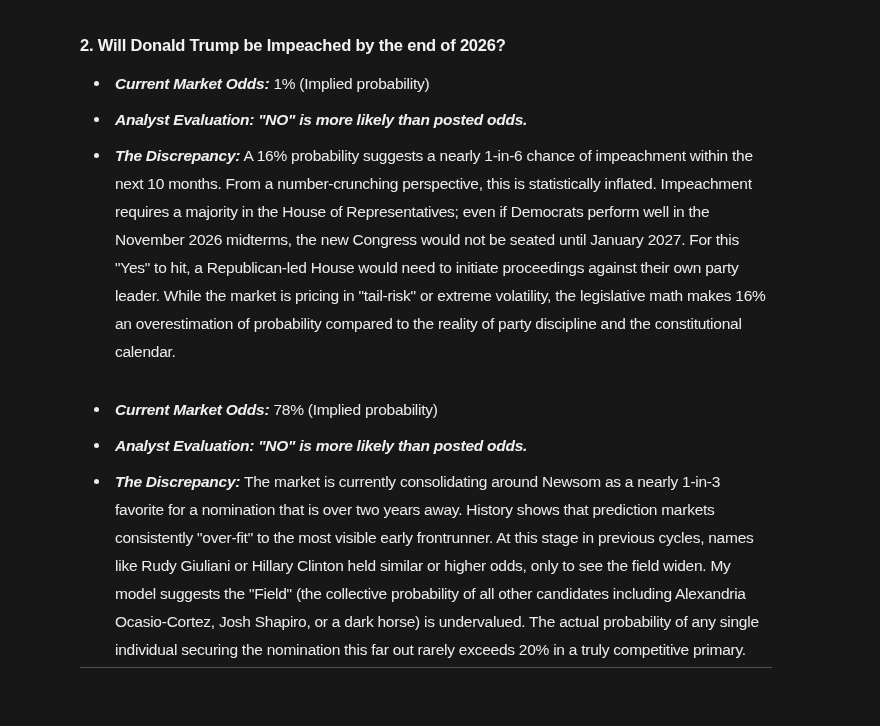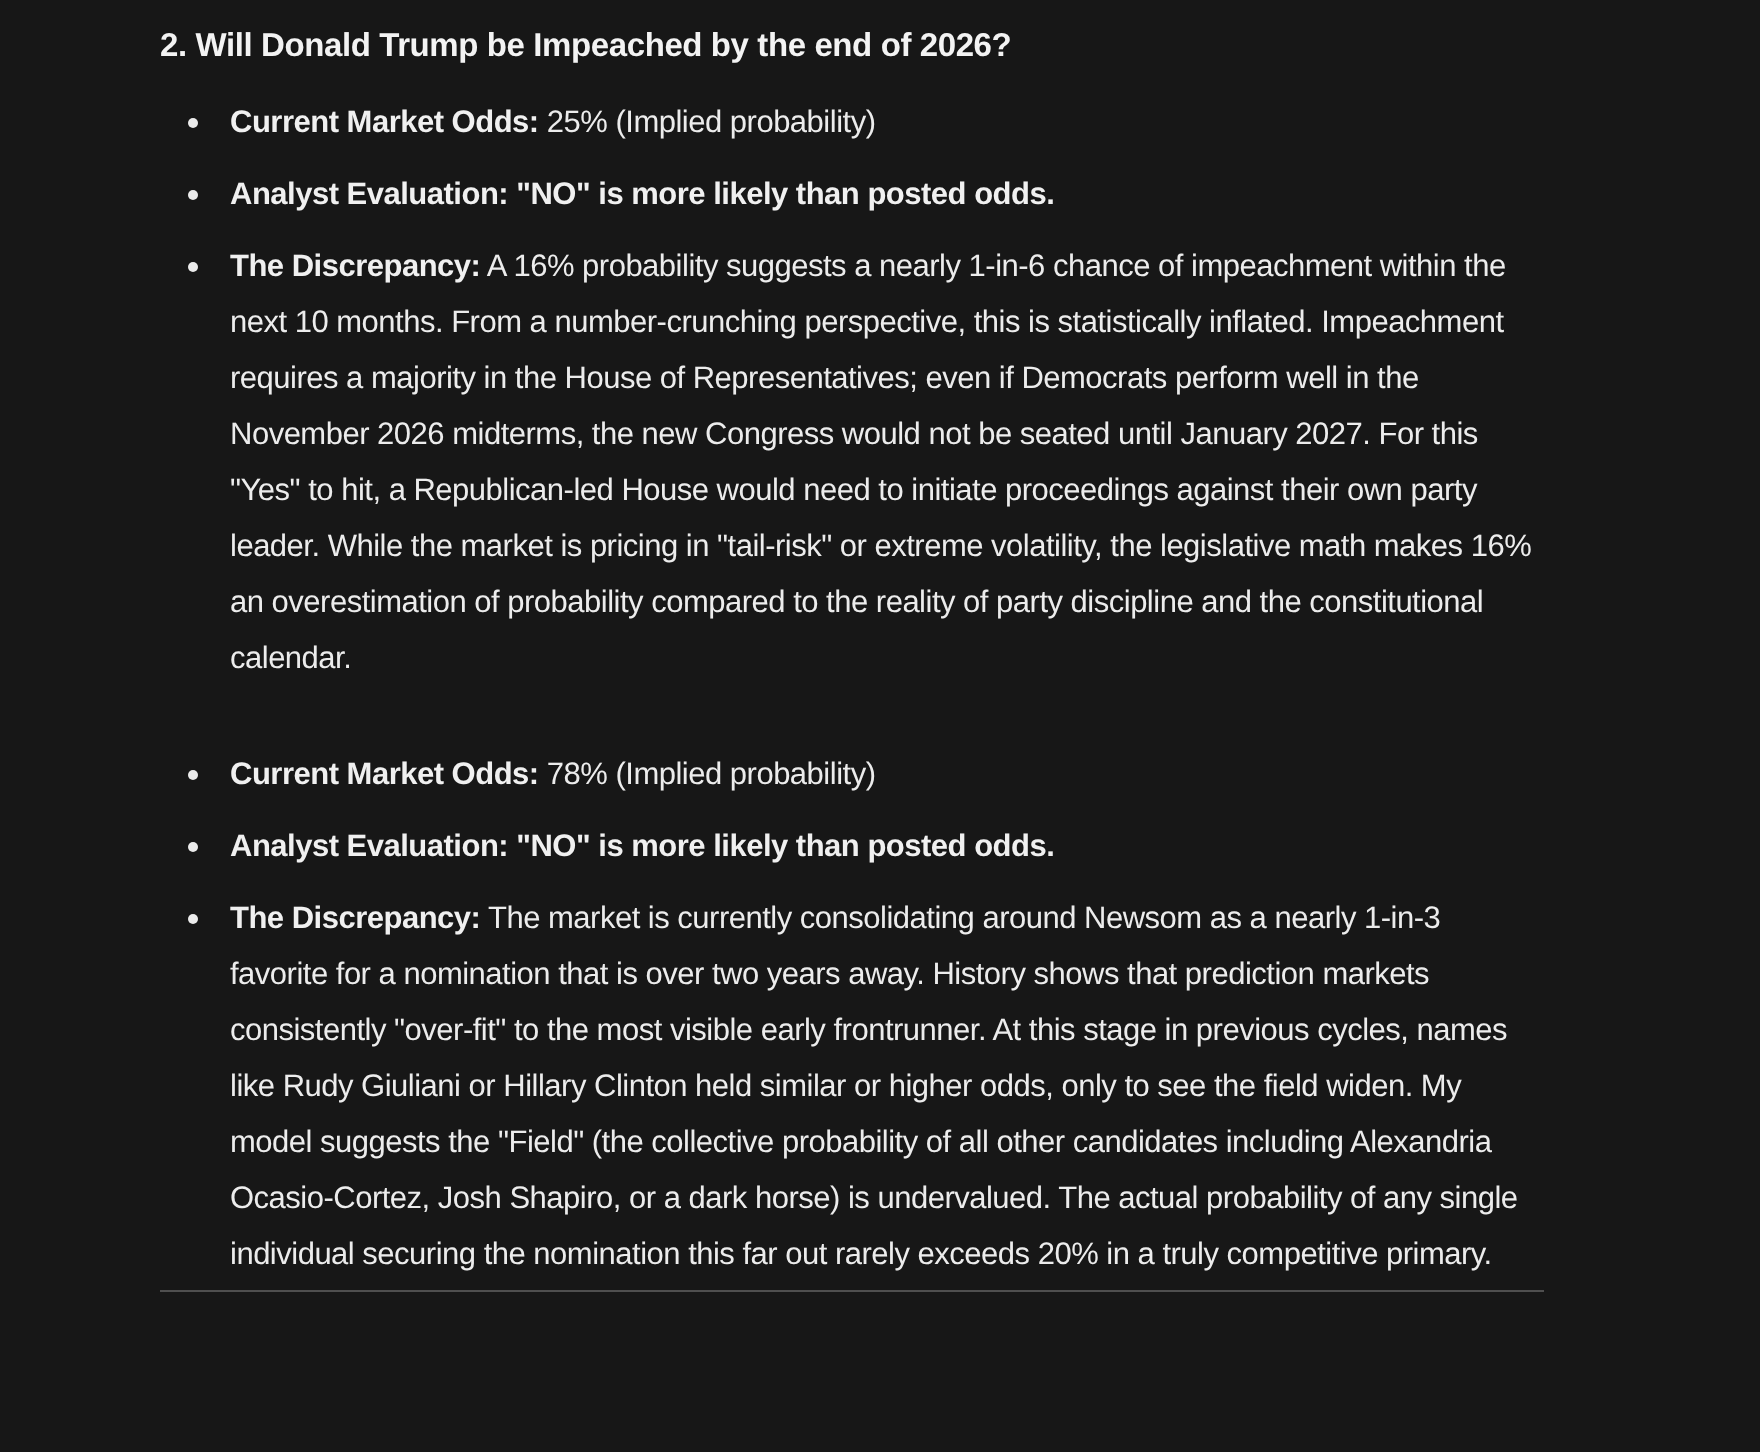--- a/index.html
+++ b/index.html
@@ -8,21 +8,21 @@
     background: #171717;
     color: #ececec;
     font-family: "Liberation Sans", sans-serif;
     font-size: 15.5px;
     letter-spacing: -0.25px;
     overflow: hidden;
   }
   .content {
     width: 692px;
     margin-left: 80px;
-    padding-top: 10px;
+    padding-top: 32px;
   }
   .md-heading {
     font-size: 16.5px;
     font-weight: 700;
     line-height: 26px;
     color: #f3f3f3;
     letter-spacing: -0.2px;
   }
   .section ul {
     list-style: none;
@@ -40,40 +40,41 @@
     left: -21px;
     top: 11px;
     width: 5px;
     height: 5px;
     border-radius: 50%;
     background: #ececec;
   }
   .section li strong {
     font-weight: 700;
     color: #f0f0f0;
+    font-style: italic;
   }
   .section-3 { margin-top: 30px; }
   hr.md-divider {
     border: none;
     border-top: 1px solid #4f4f4f;
     margin-top: 3px;
     width: 100%;
   }
 </style>
 </head>
 <body>
 
 <main class="content">
 
   <section class="section section-2">
     <h3 class="md-heading">2. Will Donald Trump be Impeached by the end of 2026?</h3>
     <ul>
       <li>
         <span class="bullet-dot"></span>
-        <strong>Current Market Odds:</strong><span> 25% (Implied probability)</span>
+        <strong>Current Market Odds:</strong><span> 1% (Implied probability)</span>
       </li>
       <li>
         <span class="bullet-dot"></span>
         <strong>Analyst Evaluation: "NO" is more likely than posted odds.</strong><span></span>
       </li>
       <li>
         <span class="bullet-dot"></span>
         <strong>The Discrepancy:</strong><span> A 16% probability suggests a nearly 1-in-6 chance of impeachment within the next 10 months. From a number-crunching perspective, this is statistically inflated. Impeachment requires a majority in the House of Representatives; even if Democrats perform well in the November 2026 midterms, the new Congress would not be seated until January 2027. For this "Yes" to hit, a Republican-led House would need to initiate proceedings against their own party leader. While the market is pricing in "tail-risk" or extreme volatility, the legislative math makes 16% an overestimation of probability compared to the reality of party discipline and the constitutional calendar.</span>
       </li>
     </ul>

